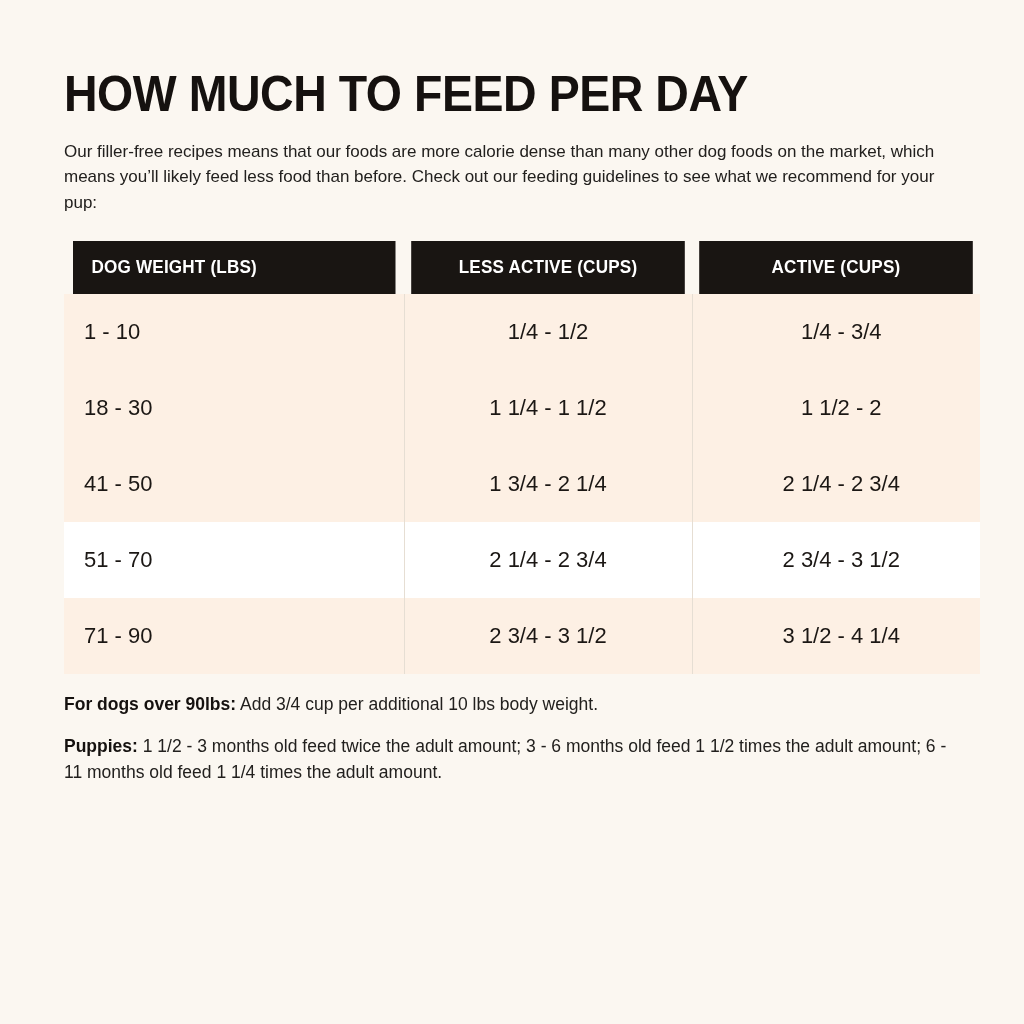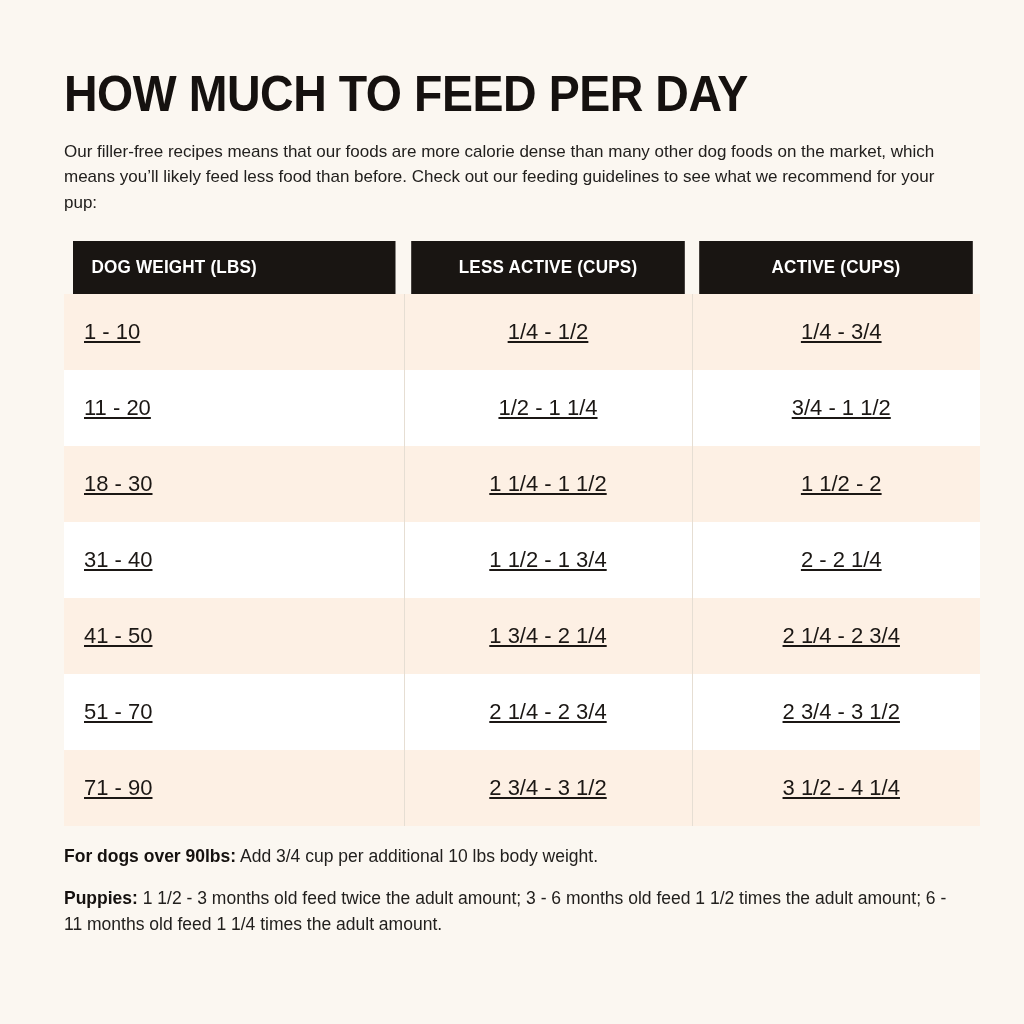--- a/index.html
+++ b/index.html
@@ -58,21 +58,20 @@
     text-align: left;
     padding-left: 20px;
   }
   table.feed-table tbody td {
     font-size: 22px;
     height: 74px;
     text-align: center;
     color: #1b1714;
     border-right: 1px solid #e6ded3;
     vertical-align: middle;
-    text-decoration: underline;
   }
   table.feed-table tbody td:last-child {
     border-right: none;
     padding-left: 11px;
   }
   table.feed-table tbody td.col-weight {
     text-align: left;
     padding-left: 20px;
   }
   table.feed-table tbody tr.odd td {
@@ -115,34 +114,24 @@
         <th class="col-w2">LESS ACTIVE (CUPS)</th>
         <th class="col-w3">ACTIVE (CUPS)</th>
       </tr>
     </thead>
     <tbody>
       <tr class="odd">
         <td class="col-weight">1 - 10</td>
         <td>1/4 - 1/2</td>
         <td>1/4 - 3/4</td>
       </tr>
-      <tr class="even">
-        <td class="col-weight">11 - 20</td>
-        <td>1/2 - 1 1/4</td>
-        <td>3/4 - 1 1/2</td>
-      </tr>
       <tr class="odd">
         <td class="col-weight">18 - 30</td>
         <td>1 1/4 - 1 1/2</td>
         <td>1 1/2 - 2</td>
-      </tr>
-      <tr class="even">
-        <td class="col-weight">31 - 40</td>
-        <td>1 1/2 - 1 3/4</td>
-        <td>2 - 2 1/4</td>
       </tr>
       <tr class="odd">
         <td class="col-weight">41 - 50</td>
         <td>1 3/4 - 2 1/4</td>
         <td>2 1/4 - 2 3/4</td>
       </tr>
       <tr class="even">
         <td class="col-weight">51 - 70</td>
         <td>2 1/4 - 2 3/4</td>
         <td>2 3/4 - 3 1/2</td>

